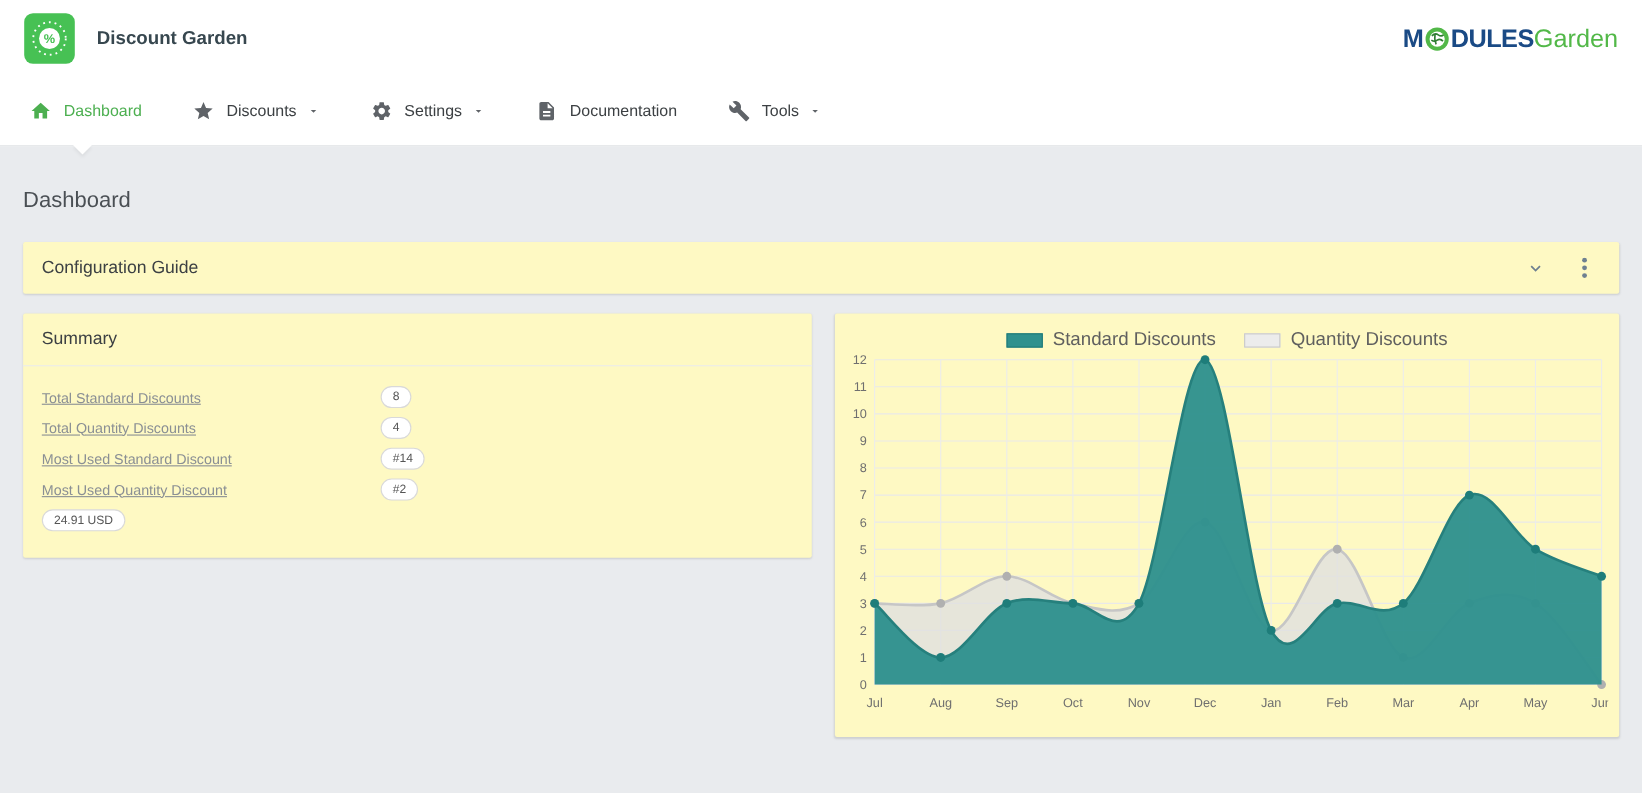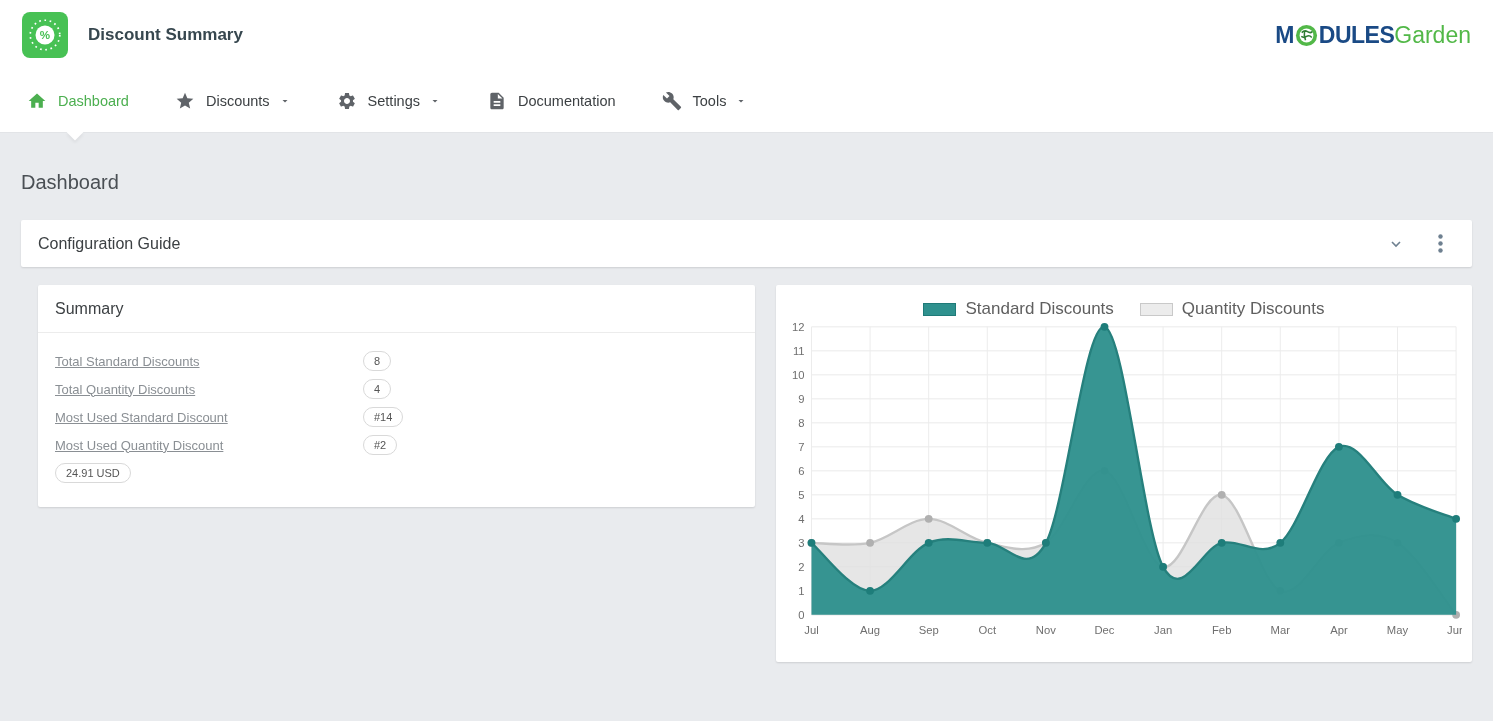--- a/index.html
+++ b/index.html
@@ -27,33 +27,33 @@
   .nav-item.active { color:#4caf50; }
   .nav-item.active .nico { fill:#4caf50; }
   .caret { width:12px; height:12px; fill:#5f6368; margin-left:-2px; }
   .nav-notch { position:absolute; left:69px; bottom:-6px; width:12px; height:12px;
                background:#fff; transform:rotate(45deg); box-shadow:2px 2px 3px rgba(0,0,0,.05); }
 
   
   .content { padding:0 21px; }
   .page-title { margin:38px 0 26px; font-size:20px; font-weight:500; color:#4a4f54; }
 
-  .panel, .card { background:#ffffff; border-radius:2px; box-shadow:0 1px 2px rgba(0,0,0,.12); }
+  .panel, .card { background:#fef9c3; border-radius:2px; box-shadow:0 1px 2px rgba(0,0,0,.12); }
   .panel { height:47px; display:flex; align-items:center; justify-content:space-between;
            padding:0 17px; }
   .panel-title, .card-title { font-size:16px; font-weight:500; color:#3c4043; }
   .panel-actions { display:flex; align-items:center; gap:34px; padding-right:12px; }
   .act-icon { cursor:pointer; display:flex; align-items:center; }
 
   .cards-row { display:flex; gap:21px; margin-top:18px; align-items:flex-start; }
   .card-header { height:48px; display:flex; align-items:center; justify-content:space-between;
                  padding:0 17px; border-bottom:1px solid #ececec; }
 
   
-  .card-summary { width:717px;margin-left:17px; }
+  .card-summary { width:717px; }
   .summary-body { padding:14px 17px 20px; }
   .summary-row { display:flex; align-items:center; height:28px; }
   .summary-label { width:308px; font-size:13px; color:#8a8f94;text-decoration:underline; }
   .summary-badge { display:inline-block; border:1px solid #d9d9d9; border-radius:11px;
                    padding:3px 10px; font-size:11px; color:#555; background:#fff;
                    min-width:26px; text-align:center; }
 
   
   .card-overview { flex:1; }
   .overview-body { padding:4px 10px 8px; }
@@ -70,21 +70,21 @@
 
 <div class="header">
   <div class="header-left">
     <div class="module-icon">
       <svg width="38" height="38" viewBox="0 0 36 36">
         <circle cx="18" cy="18" r="14" fill="none" stroke="#fff" stroke-width="1.6" stroke-dasharray="1.6 3.4"></circle>
         <circle cx="18" cy="18" r="9" fill="#fff"></circle>
         <text x="18" y="21.8" text-anchor="middle" font-size="11" font-weight="bold" fill="#47c154" font-family="Liberation Sans, sans-serif">%</text>
       </svg>
     </div>
-    <div class="app-title">Discount Summary</div>
+    <div class="app-title">Discount Garden</div>
   </div>
   <div class="mg-logo">
     <span class="mg-navy">M</span>
     <svg class="mg-globe" viewBox="0 0 24 24">
       <circle cx="12" cy="12" r="11" fill="#52b848"></circle>
       <circle cx="12" cy="12" r="7.2" fill="#fff"></circle>
       <path d="M7 9 q3 -3 6 -1 q3 2 5 0 M6.5 13 q3 2 5.5 0 q3 -2 5.5 1 M10 7 q-1 5 1 10" stroke="#2f7d33" stroke-width="1.6" fill="none"></path>
     </svg>
     <span class="mg-navy">DULES</span>
     <span class="mg-green">Garden</span>

